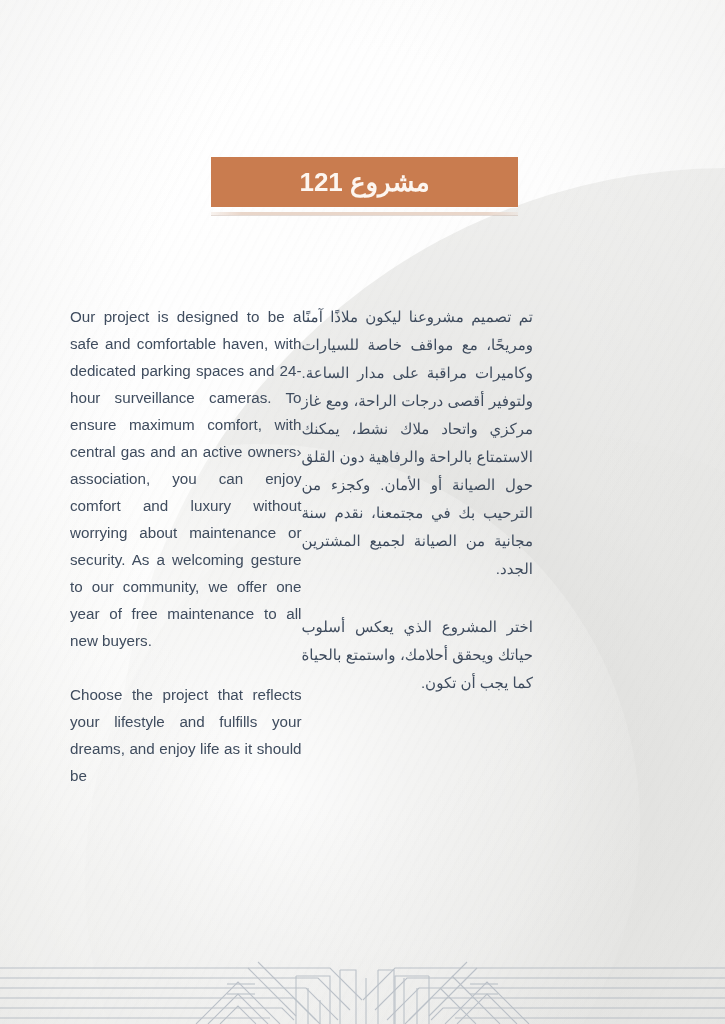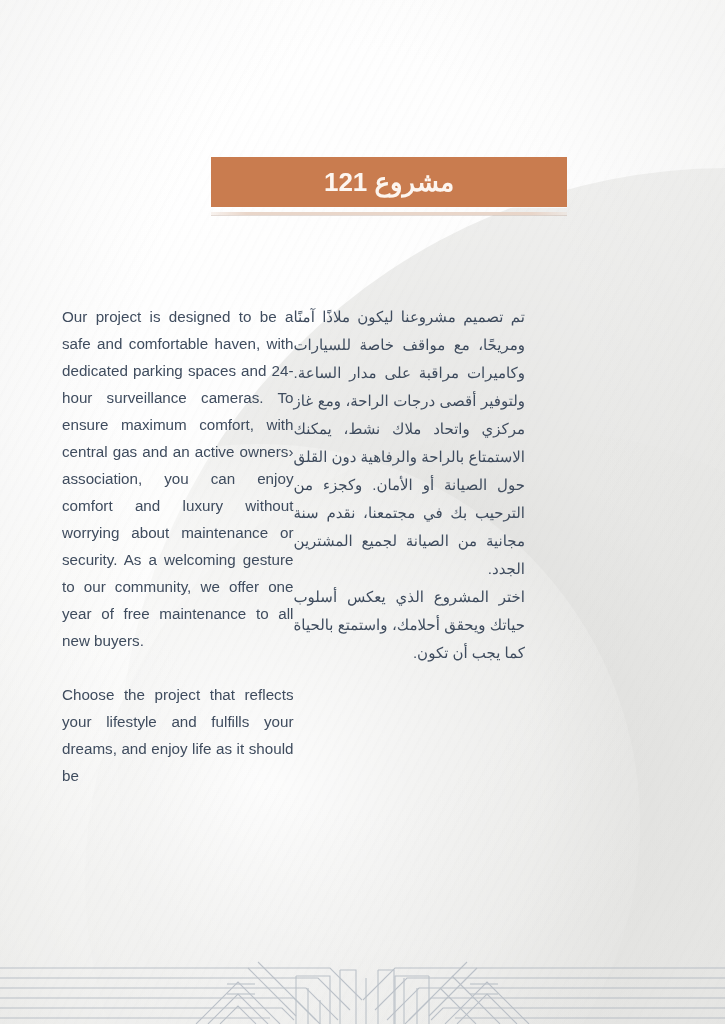--- a/index.html
+++ b/index.html
@@ -79,21 +79,21 @@
     inset: 0;
     background:
       radial-gradient(ellipse at 50% 42%, rgba(255,255,255,0) 45%, rgba(214,214,212,.28) 100%);
   }
 
   
   .banner-wrap {
     position: absolute;
     left: 211px;
     top: 157px;
-    width: 356px;
+    width: 307px;
   }
   .banner {
     height: 50px;
     background: #c97c4f;
     display: flex;
     align-items: center;
     justify-content: center;
     box-shadow: 0 1px 0 rgba(255,255,255,.6);
   }
   .banner-title {
@@ -120,20 +120,21 @@
   }
 
   
   .columns {
     position: absolute;
     left: 0;
     top: 303px;
     width: 577px;
     display: flex;
     justify-content: space-between;
+    padding-left: 8px;
   }
   .col {
     width: 290px;
   }
   .col-en { margin-left: 62px; }
   .col-ar { margin-right: 52px; }
 
   .para {
     color: #3f4c5e;
     font-size: 15.2px;
@@ -145,21 +146,21 @@
   .col-en .para:last-child { margin-top: 27px; }
 
   .col-ar .para {
     direction: rtl;
     unicode-bidi: isolate;
     text-align: justify;
     font-size: 15px;
     line-height: 28px;
     color: #3f4c5e;
   }
-  .col-ar .para:last-child { }
+  .col-ar .para:last-child { margin-top: 30px; }
 
   
   .footer-pattern {
     position: absolute;
     left: 0;
     bottom: 0;
     width: 725px;
     height: 70px;
   }
   .footer-pattern svg { display: block; }

